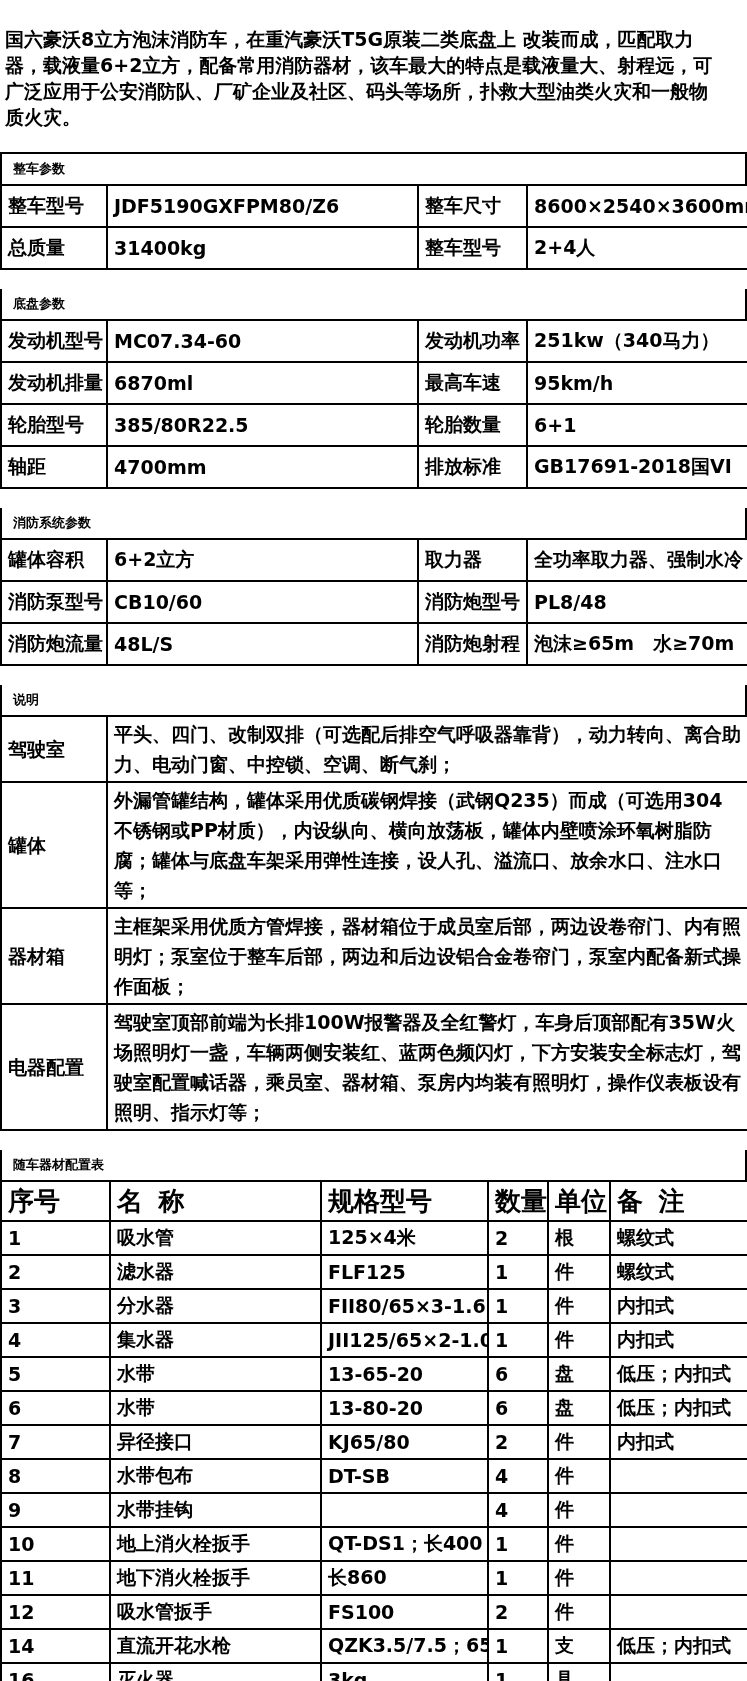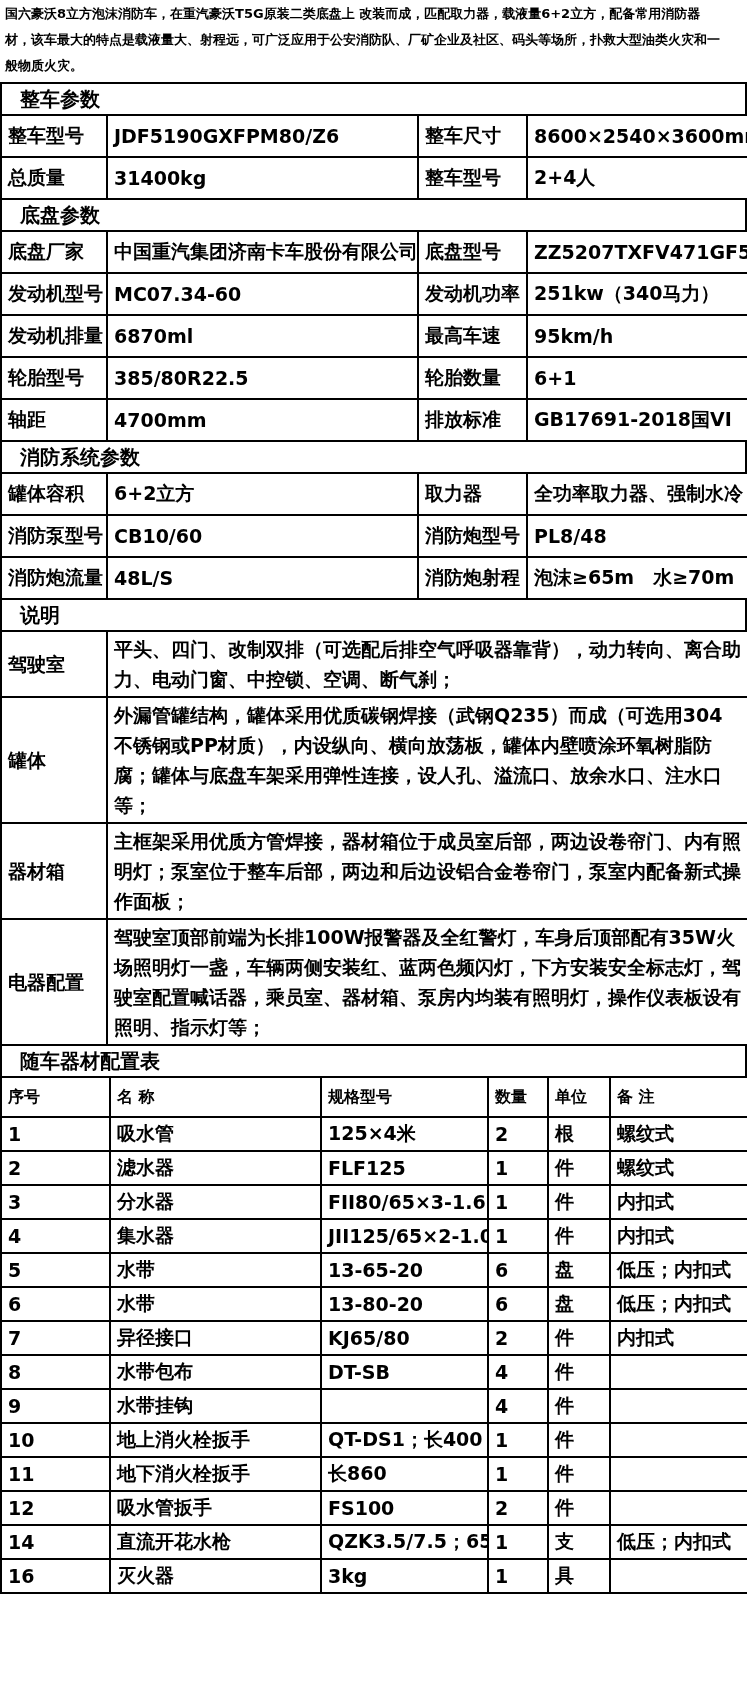--- a/index.html
+++ b/index.html
@@ -1,26 +1,26 @@
 <!DOCTYPE html>
 <html><head>
 <meta charset="utf-8">
 <style>
   html,body{margin:0;padding:0;background:#ffffff;}
   .page{width:747px;color:#000;font-family:"DejaVu Sans","Liberation Sans",sans-serif;font-weight:600;}
-  .intro{font-size:13px;line-height:26px;padding:1px 24px 3px 5px;}
-  .sec-title{border-left:2px solid #000;border-right:2px solid #000;font-size:20px;font-weight:700;line-height:26px;padding:2px 18px;}
+  .intro{font-size:19px;line-height:26px;padding:1px 24px 3px 5px;margin-top:25px;}
+  .sec-title{border-left:2px solid #000;border-right:2px solid #000;font-size:13px;font-weight:700;line-height:26px;padding:2px 11px;margin-top:19px;}
   .sec-title.first{border-top:2px solid #000;}
   table{width:747px;border-collapse:collapse;table-layout:fixed;}
   td{border:2px solid #000;font-size:19px;padding:1px 6px;vertical-align:middle;}
   .param td{height:38px;white-space:nowrap;overflow:hidden;}
   .desc td{line-height:30px;padding:2px 6px;}
   .desc td.lbl{white-space:nowrap;overflow:hidden;}
   .equip td{height:30px;white-space:nowrap;overflow:hidden;}
-  .equip tr.head td{height:36px;font-size:16px;font-weight:700;}
+  .equip tr.head td{height:36px;font-size:26px;font-weight:700;font-family:Liberation Mono, monospace;}
   .cp1{width:106px}.cp2{width:311px}.cp3{width:109px}.cp4{width:221px}
   .cd1{width:106px}.cd2{width:641px}
   .ce1{width:109px}.ce2{width:211px}.ce3{width:167px}.ce4{width:60px}.ce5{width:62px}.ce6{width:138px}
 </style>
 </head>
 <body>
 
 <div class="page">
 
   <div class="intro">国六豪沃8立方泡沫消防车，在重汽豪沃T5G原装二类底盘上 改装而成，匹配取力器，载液量6+2立方，配备常用消防器材，该车最大的特点是载液量大、射程远，可广泛应用于公安消防队、厂矿企业及社区、码头等场所，扑救大型油类火灾和一般物质火灾。</div>
@@ -51,26 +51,20 @@
 
   <div class="sec-title">底盘参数</div>
   <table class="param">
     <colgroup>
         <col class="cp1">
         <col class="cp2">
         <col class="cp3">
         <col class="cp4">
       </colgroup>
     <tbody>
-        <tr>
-      <td>底盘厂家</td>
-      <td>中国重汽集团济南卡车股份有限公司</td>
-      <td>底盘型号</td>
-      <td>ZZ5207TXFV471GF5</td>
-    </tr>
     <tr>
       <td>发动机型号</td>
       <td>MC07.34-60</td>
       <td>发动机功率</td>
       <td>251kw（340马力）</td>
     </tr>
     <tr>
       <td>发动机排量</td>
       <td>6870ml</td>
       <td>最高车速</td>

